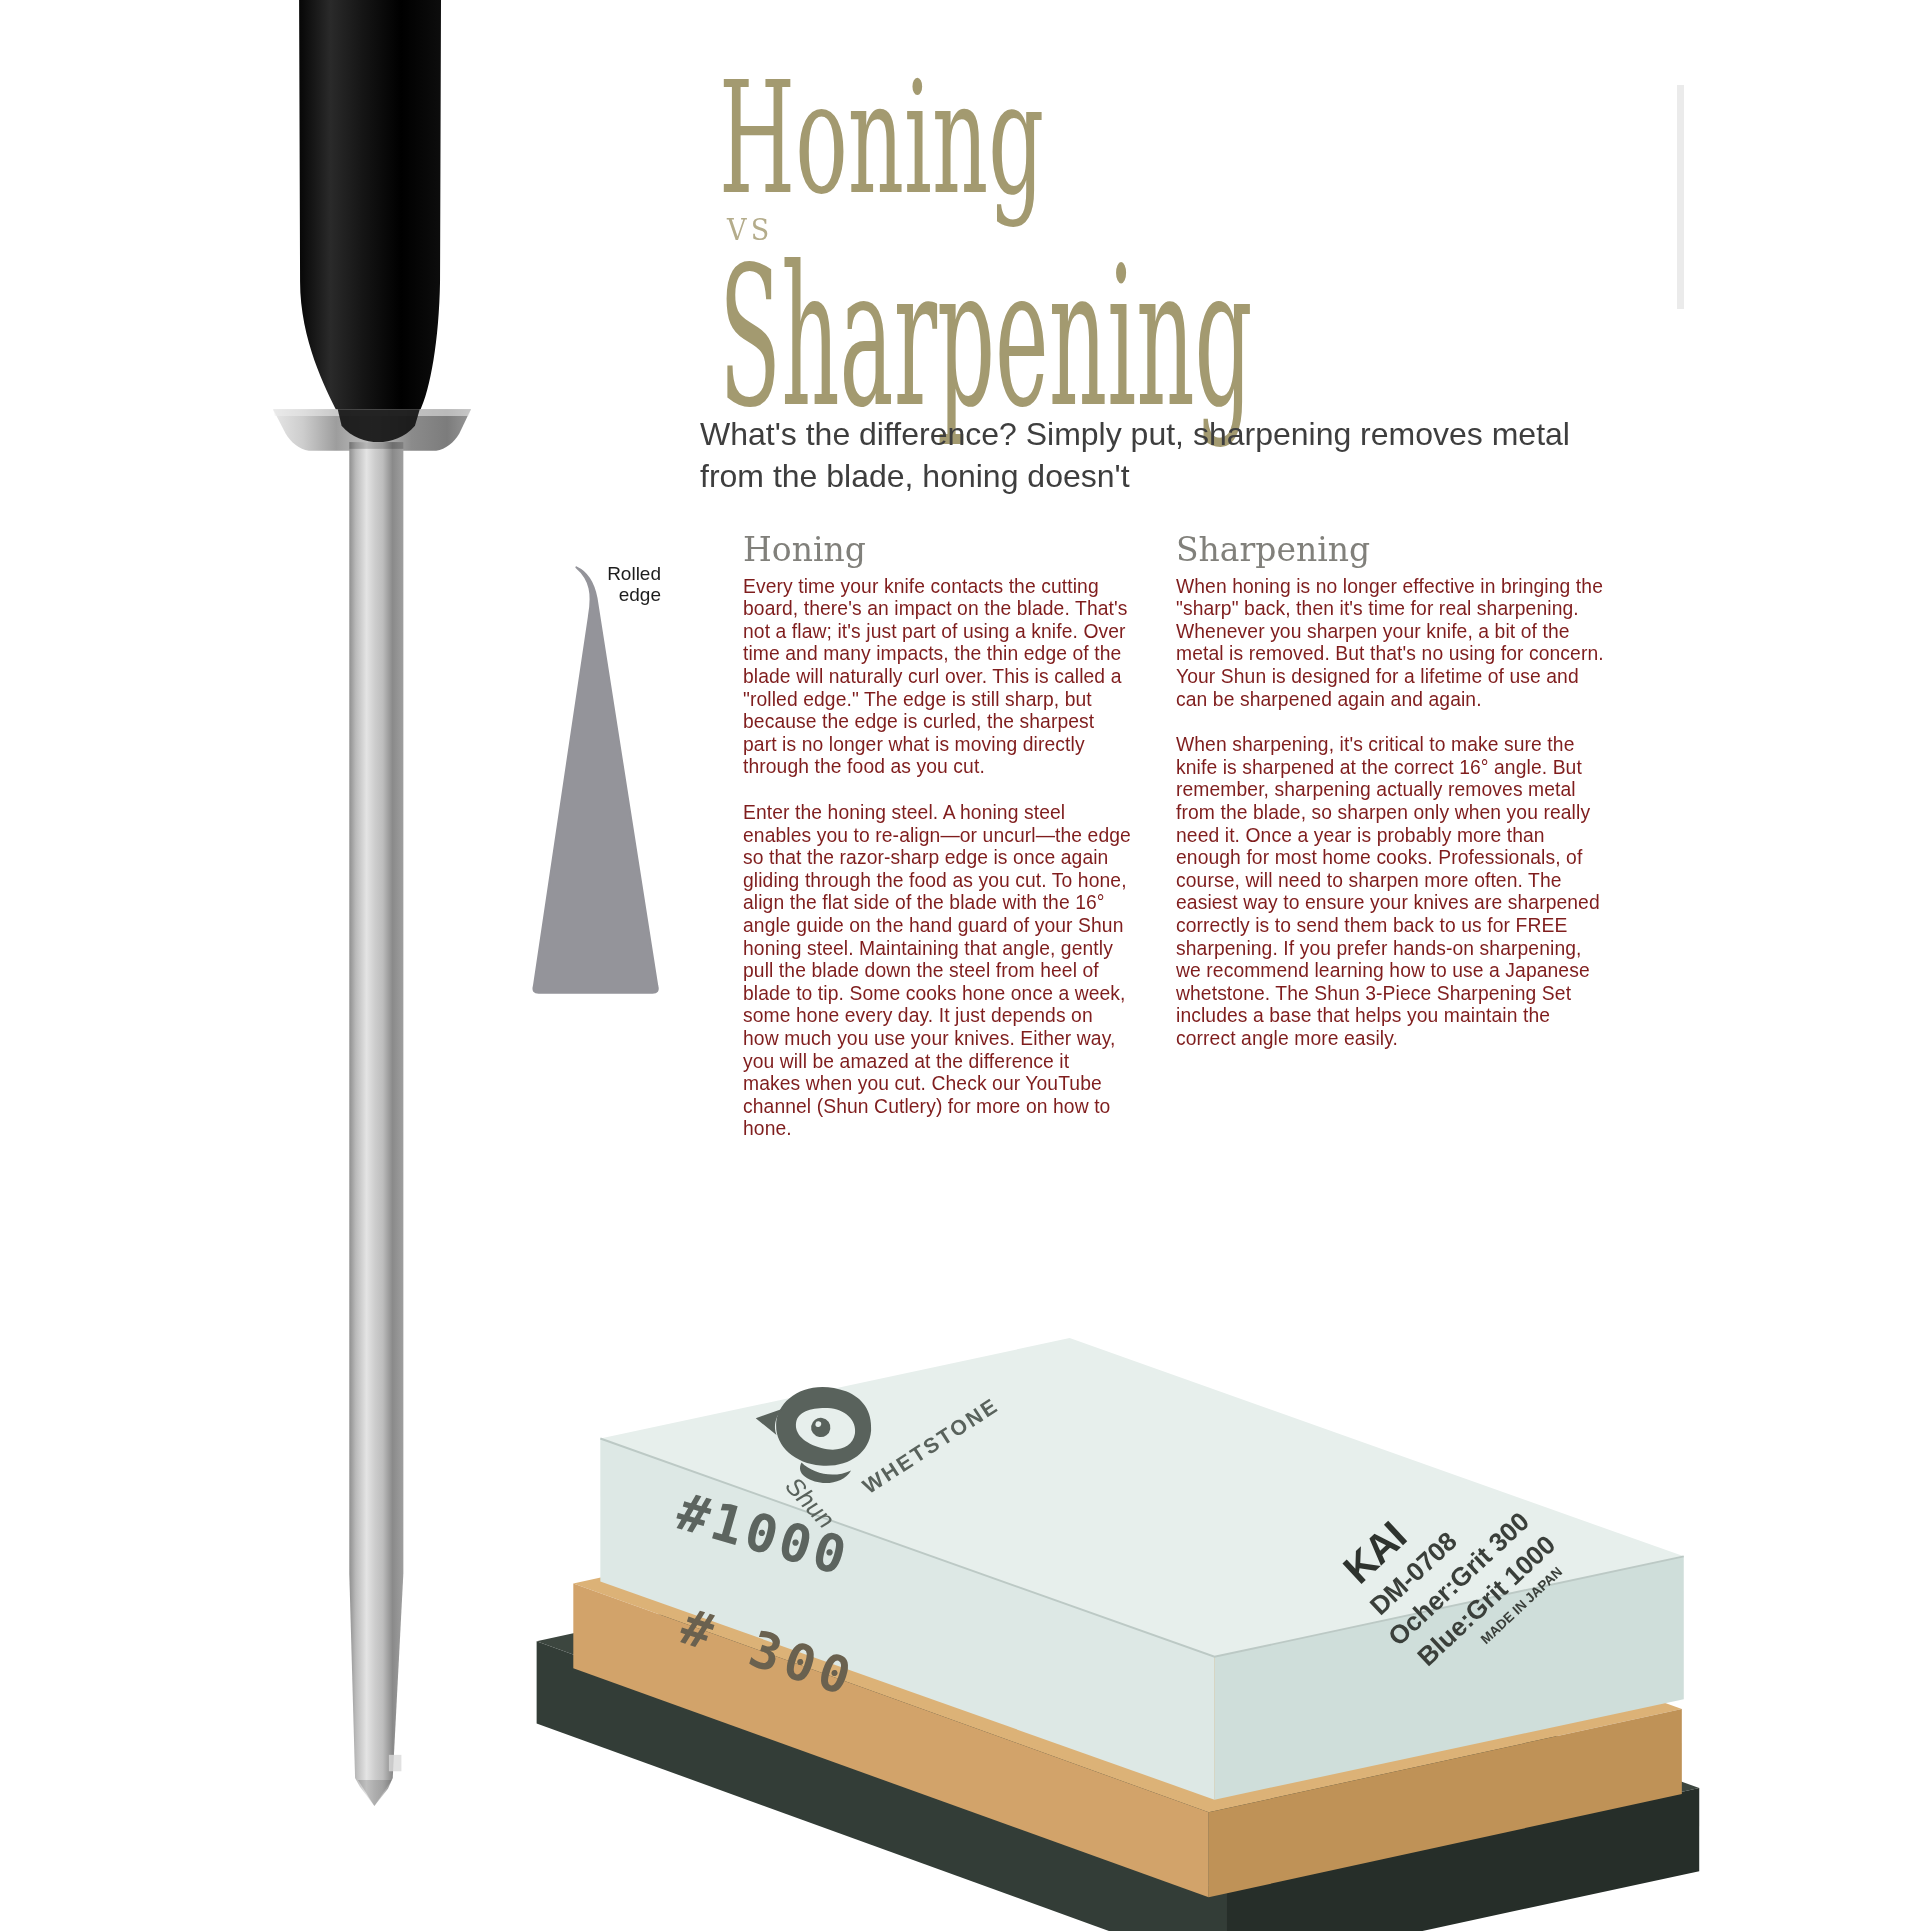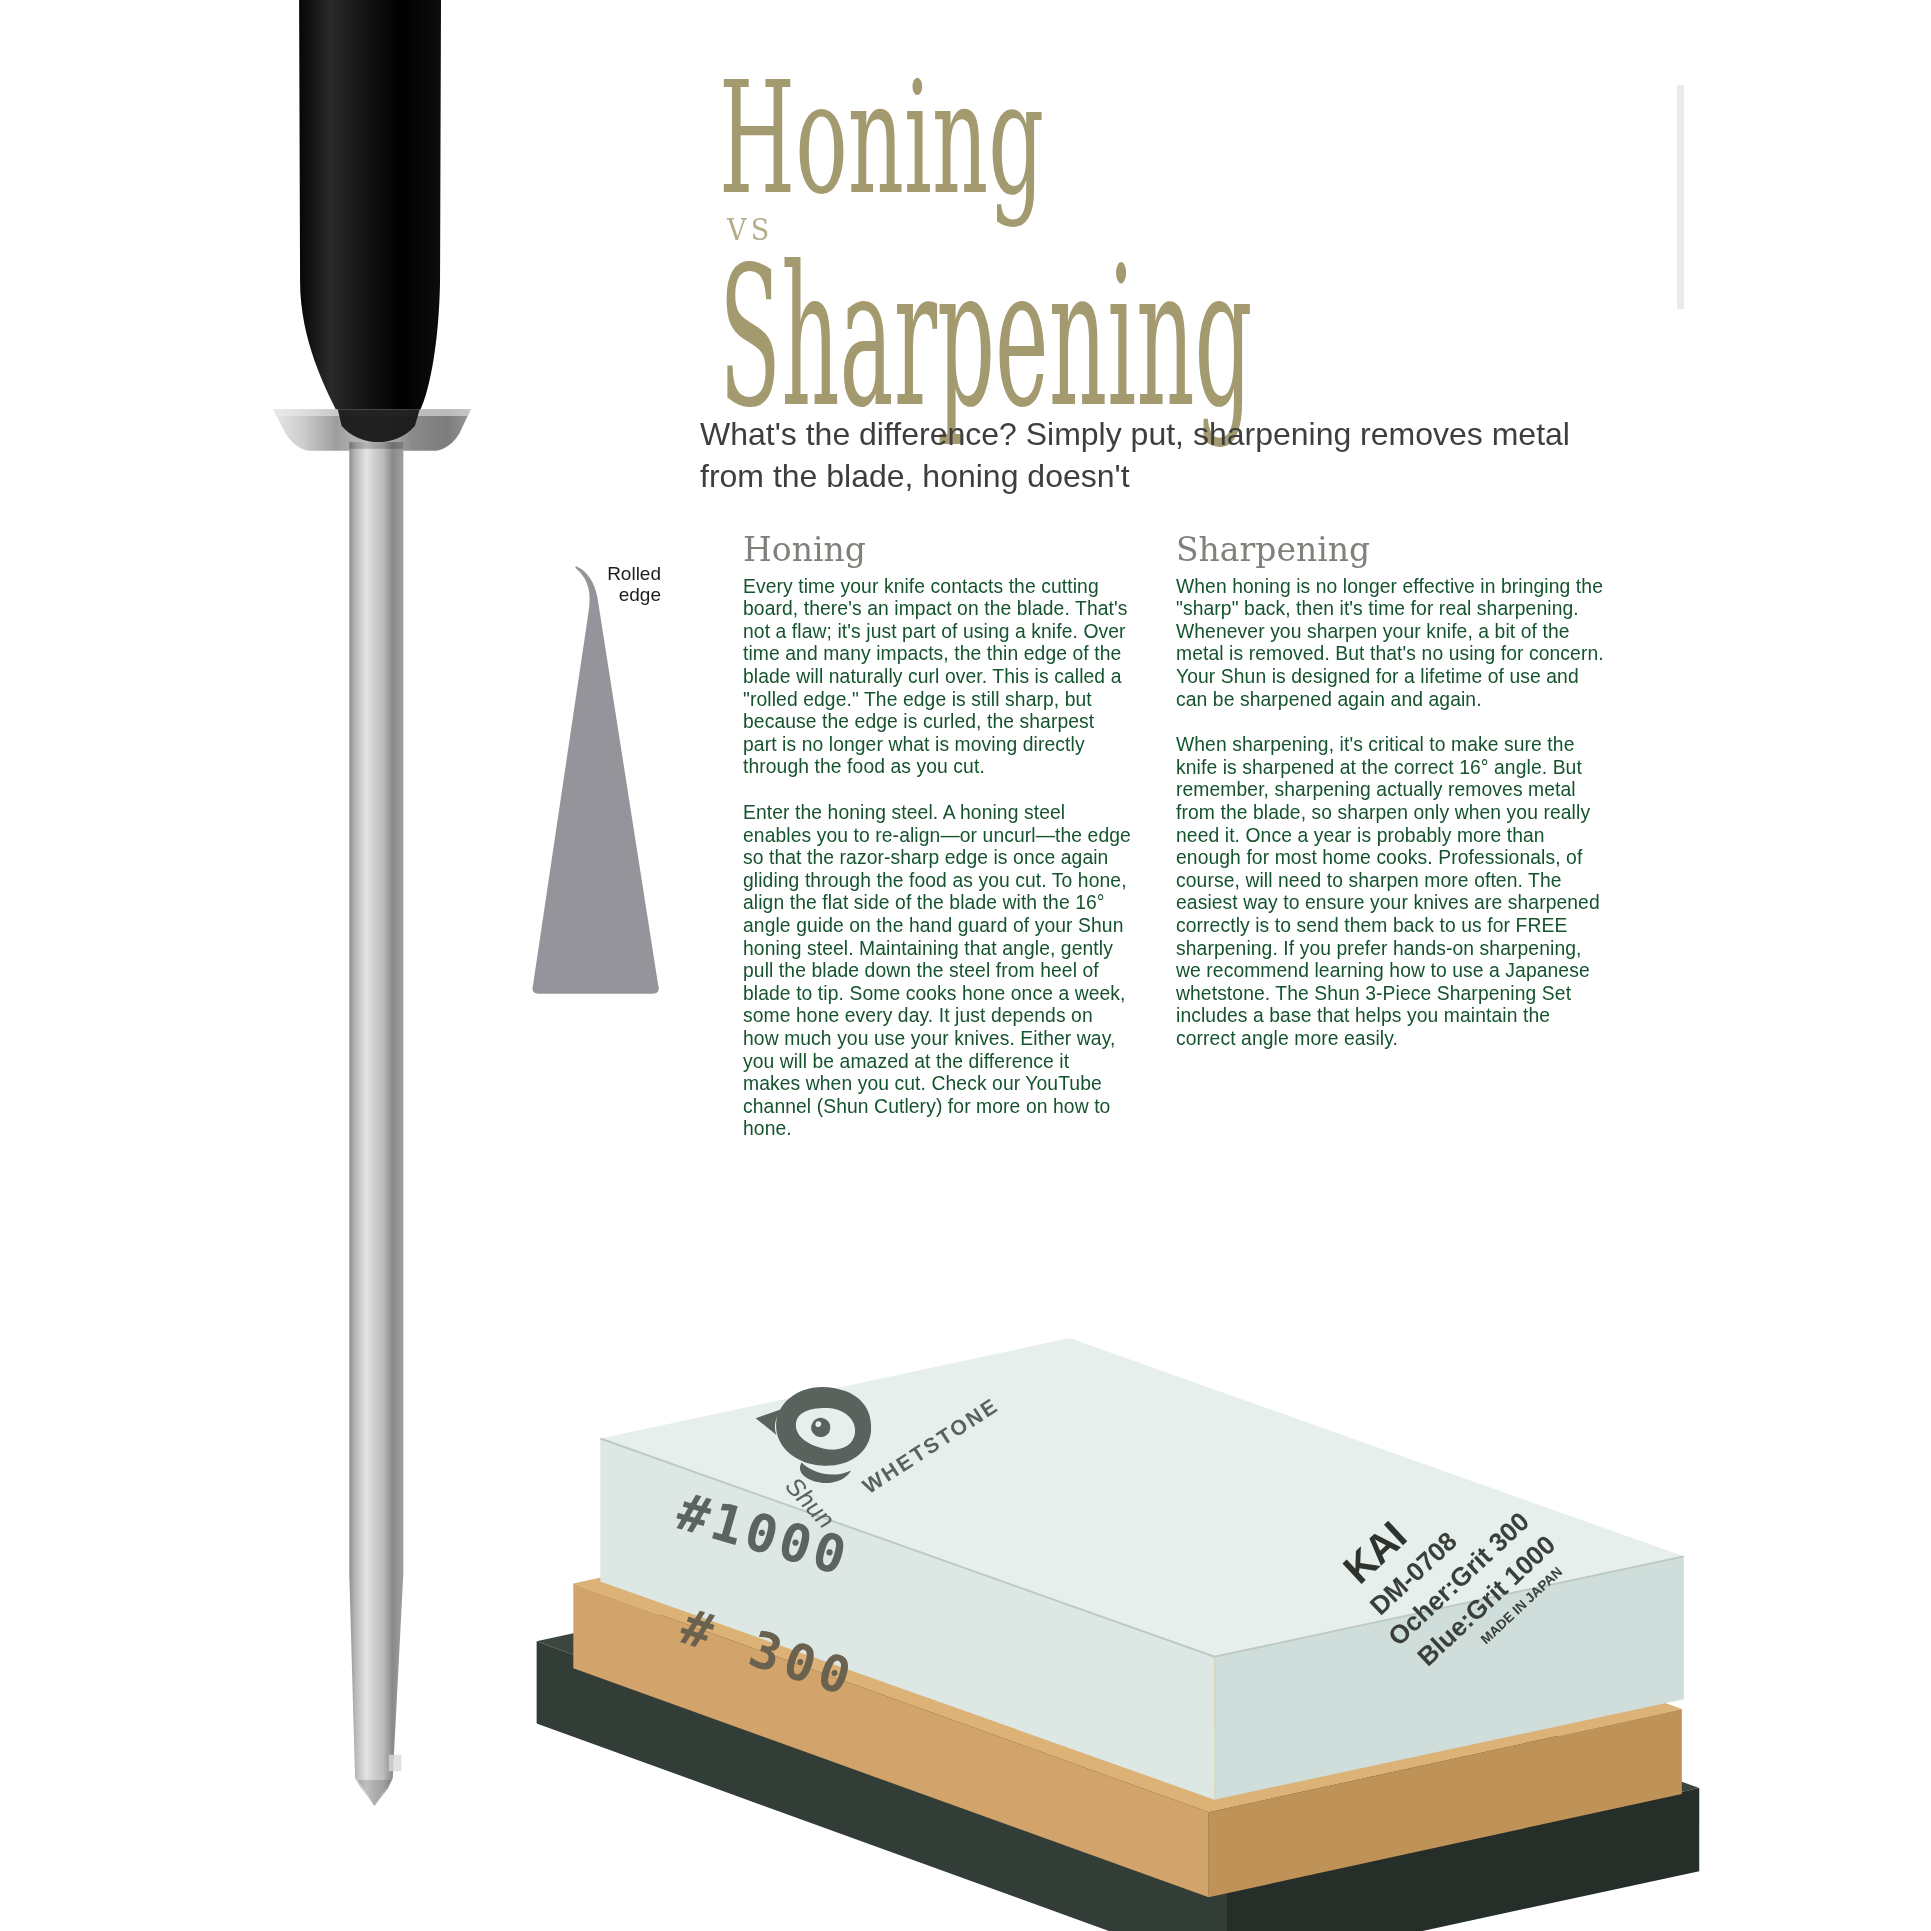--- a/index.html
+++ b/index.html
@@ -19,21 +19,21 @@
          white-space:pre-line;}
 
   
   .rolled-label{left:574px;top:563px;width:87px;text-align:right;font-size:19px;
                 line-height:21px;color:#1d1d1d;white-space:pre-line;}
 
   
   .col{top:533px;}
   .col h2{font-family:"DejaVu Serif", serif;font-weight:normal;font-size:33px;
           line-height:1;color:#81807b;margin:0 0 9.7px 0;}
-  .col p{margin:0 0 23px 0;font-size:19.3px;line-height:22.6px;color:#14532d;
+  .col p{margin:0 0 23px 0;font-size:19.3px;line-height:22.6px;color:#7f1d1d;
          letter-spacing:0.1px;}
   .col-honing{left:743px;width:388px;}
   .col-sharpening{left:1176px;width:431px;}
 
   .edge-bar{left:1677px;top:85px;width:6.8px;height:224px;background:#ebebeb;}
 
   svg text{font-family:"Liberation Sans", sans-serif;}
   .stone-digits{font-family:"DejaVu Sans Mono", monospace;font-weight:bold;}
 </style>
 </head>

